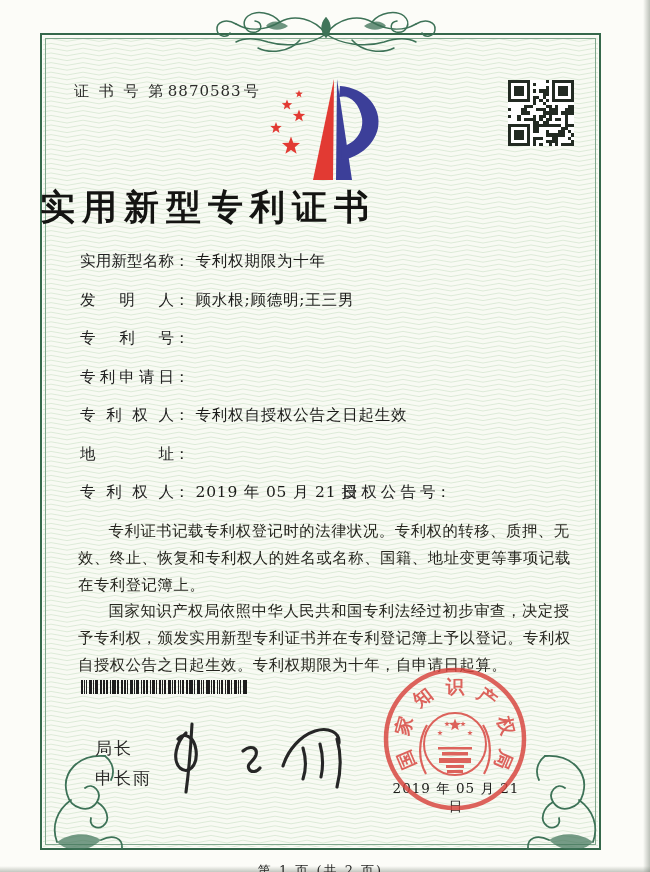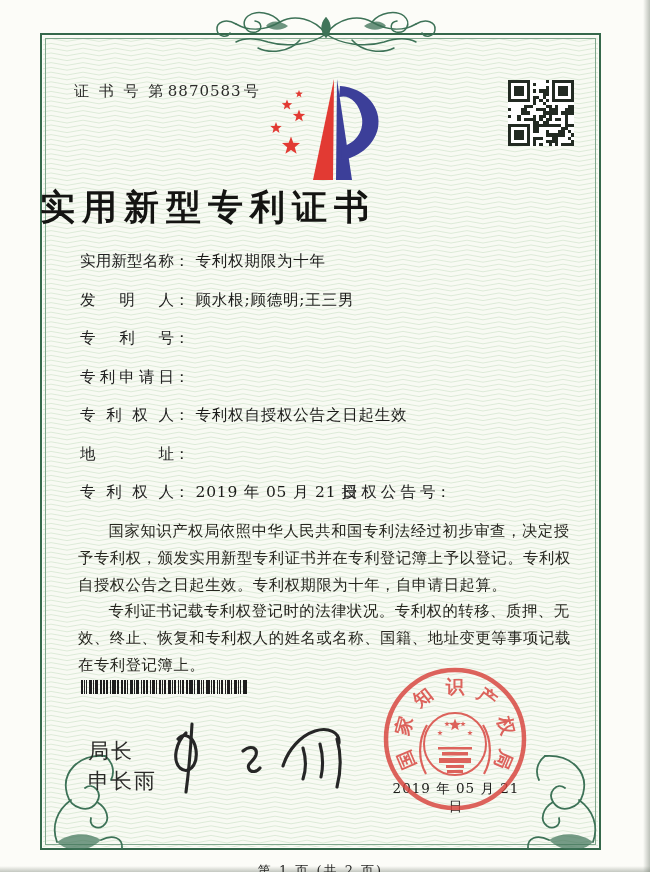--- a/index.html
+++ b/index.html
@@ -26,22 +26,22 @@
   .colon{margin-right:6px;}
   .fvalue{letter-spacing:0.8px;color:#1b1b19;}
   .fvalue.w140{display:inline-block;width:146px;}
   
   .bodytext{position:absolute;left:78px;top:518px;width:496px;font-size:15.3px;line-height:26.8px;
             letter-spacing:0.6px;color:#26261f;}
   .bodytext p{margin:0;text-indent:2em;}
   
   .barcode{position:absolute;left:81px;top:680px;}
   
-  .sig-label{position:absolute;left:88px;font-family:Liberation Mono, monospace;
-             font-size:21px;letter-spacing:2px;color:#2a2a28;font-weight:500;}
+  .sig-label{position:absolute;left:95px;font-family:Liberation Mono, monospace;
+             font-size:17px;letter-spacing:2px;color:#2a2a28;font-weight:500;}
   .sig-title{top:737px;}
   .sig-name{top:767px;text-align:right;}
   .signature{position:absolute;left:150px;top:708px;color:#262626;}
   
   .seal{position:absolute;left:380px;top:664px;opacity:0.82;z-index:4;}
   .seal-date{position:absolute;left:386px;top:780px;width:140px;text-align:center;
              font-size:13.5px;letter-spacing:1px;color:#1c1c1a;z-index:3;}
   .page-footer{position:absolute;left:40px;top:826px;width:561px;text-align:center;
                font-size:13px;letter-spacing:2px;color:#2a2a28;margin-top:36px;}
   
@@ -549,22 +549,22 @@
       <div class="frow">
         <span class="flabel">专利权人</span>
           <span class="colon">：</span>
           <span class="fvalue w140">2019 年 05 月 21 日</span>
         <span class="flabel">授权公告号</span>
           <span class="colon">：</span>
       </div>
     </div>
 
     <div class="bodytext">
+      <p>专利证书记载专利权登记时的法律状况。专利权的转移、质押、无效、终止、恢复和专利权人的姓名或名称、国籍、地址变更等事项记载在专利登记簿上。</p>
       <p>国家知识产权局依照中华人民共和国专利法经过初步审查，决定授予专利权，颁发实用新型专利证书并在专利登记簿上予以登记。专利权自授权公告之日起生效。专利权期限为十年，自申请日起算。</p>
-      <p>专利证书记载专利权登记时的法律状况。专利权的转移、质押、无效、终止、恢复和专利权人的姓名或名称、国籍、地址变更等事项记载在专利登记簿上。</p>
     </div>
 
     <svg class="barcode" id="barcode" width="168" height="14">
         <rect x="0" y="0" width="2" height="14" fill="#1e1e1e"></rect>
         <rect x="3" y="0" width="1" height="14" fill="#1e1e1e"></rect>
         <rect x="5" y="0" width="1" height="14" fill="#1e1e1e"></rect>
         <rect x="8" y="0" width="3" height="14" fill="#1e1e1e"></rect>
         <rect x="12" y="0" width="1" height="14" fill="#1e1e1e"></rect>
         <rect x="14" y="0" width="3" height="14" fill="#1e1e1e"></rect>
         <rect x="19" y="0" width="2" height="14" fill="#1e1e1e"></rect>

